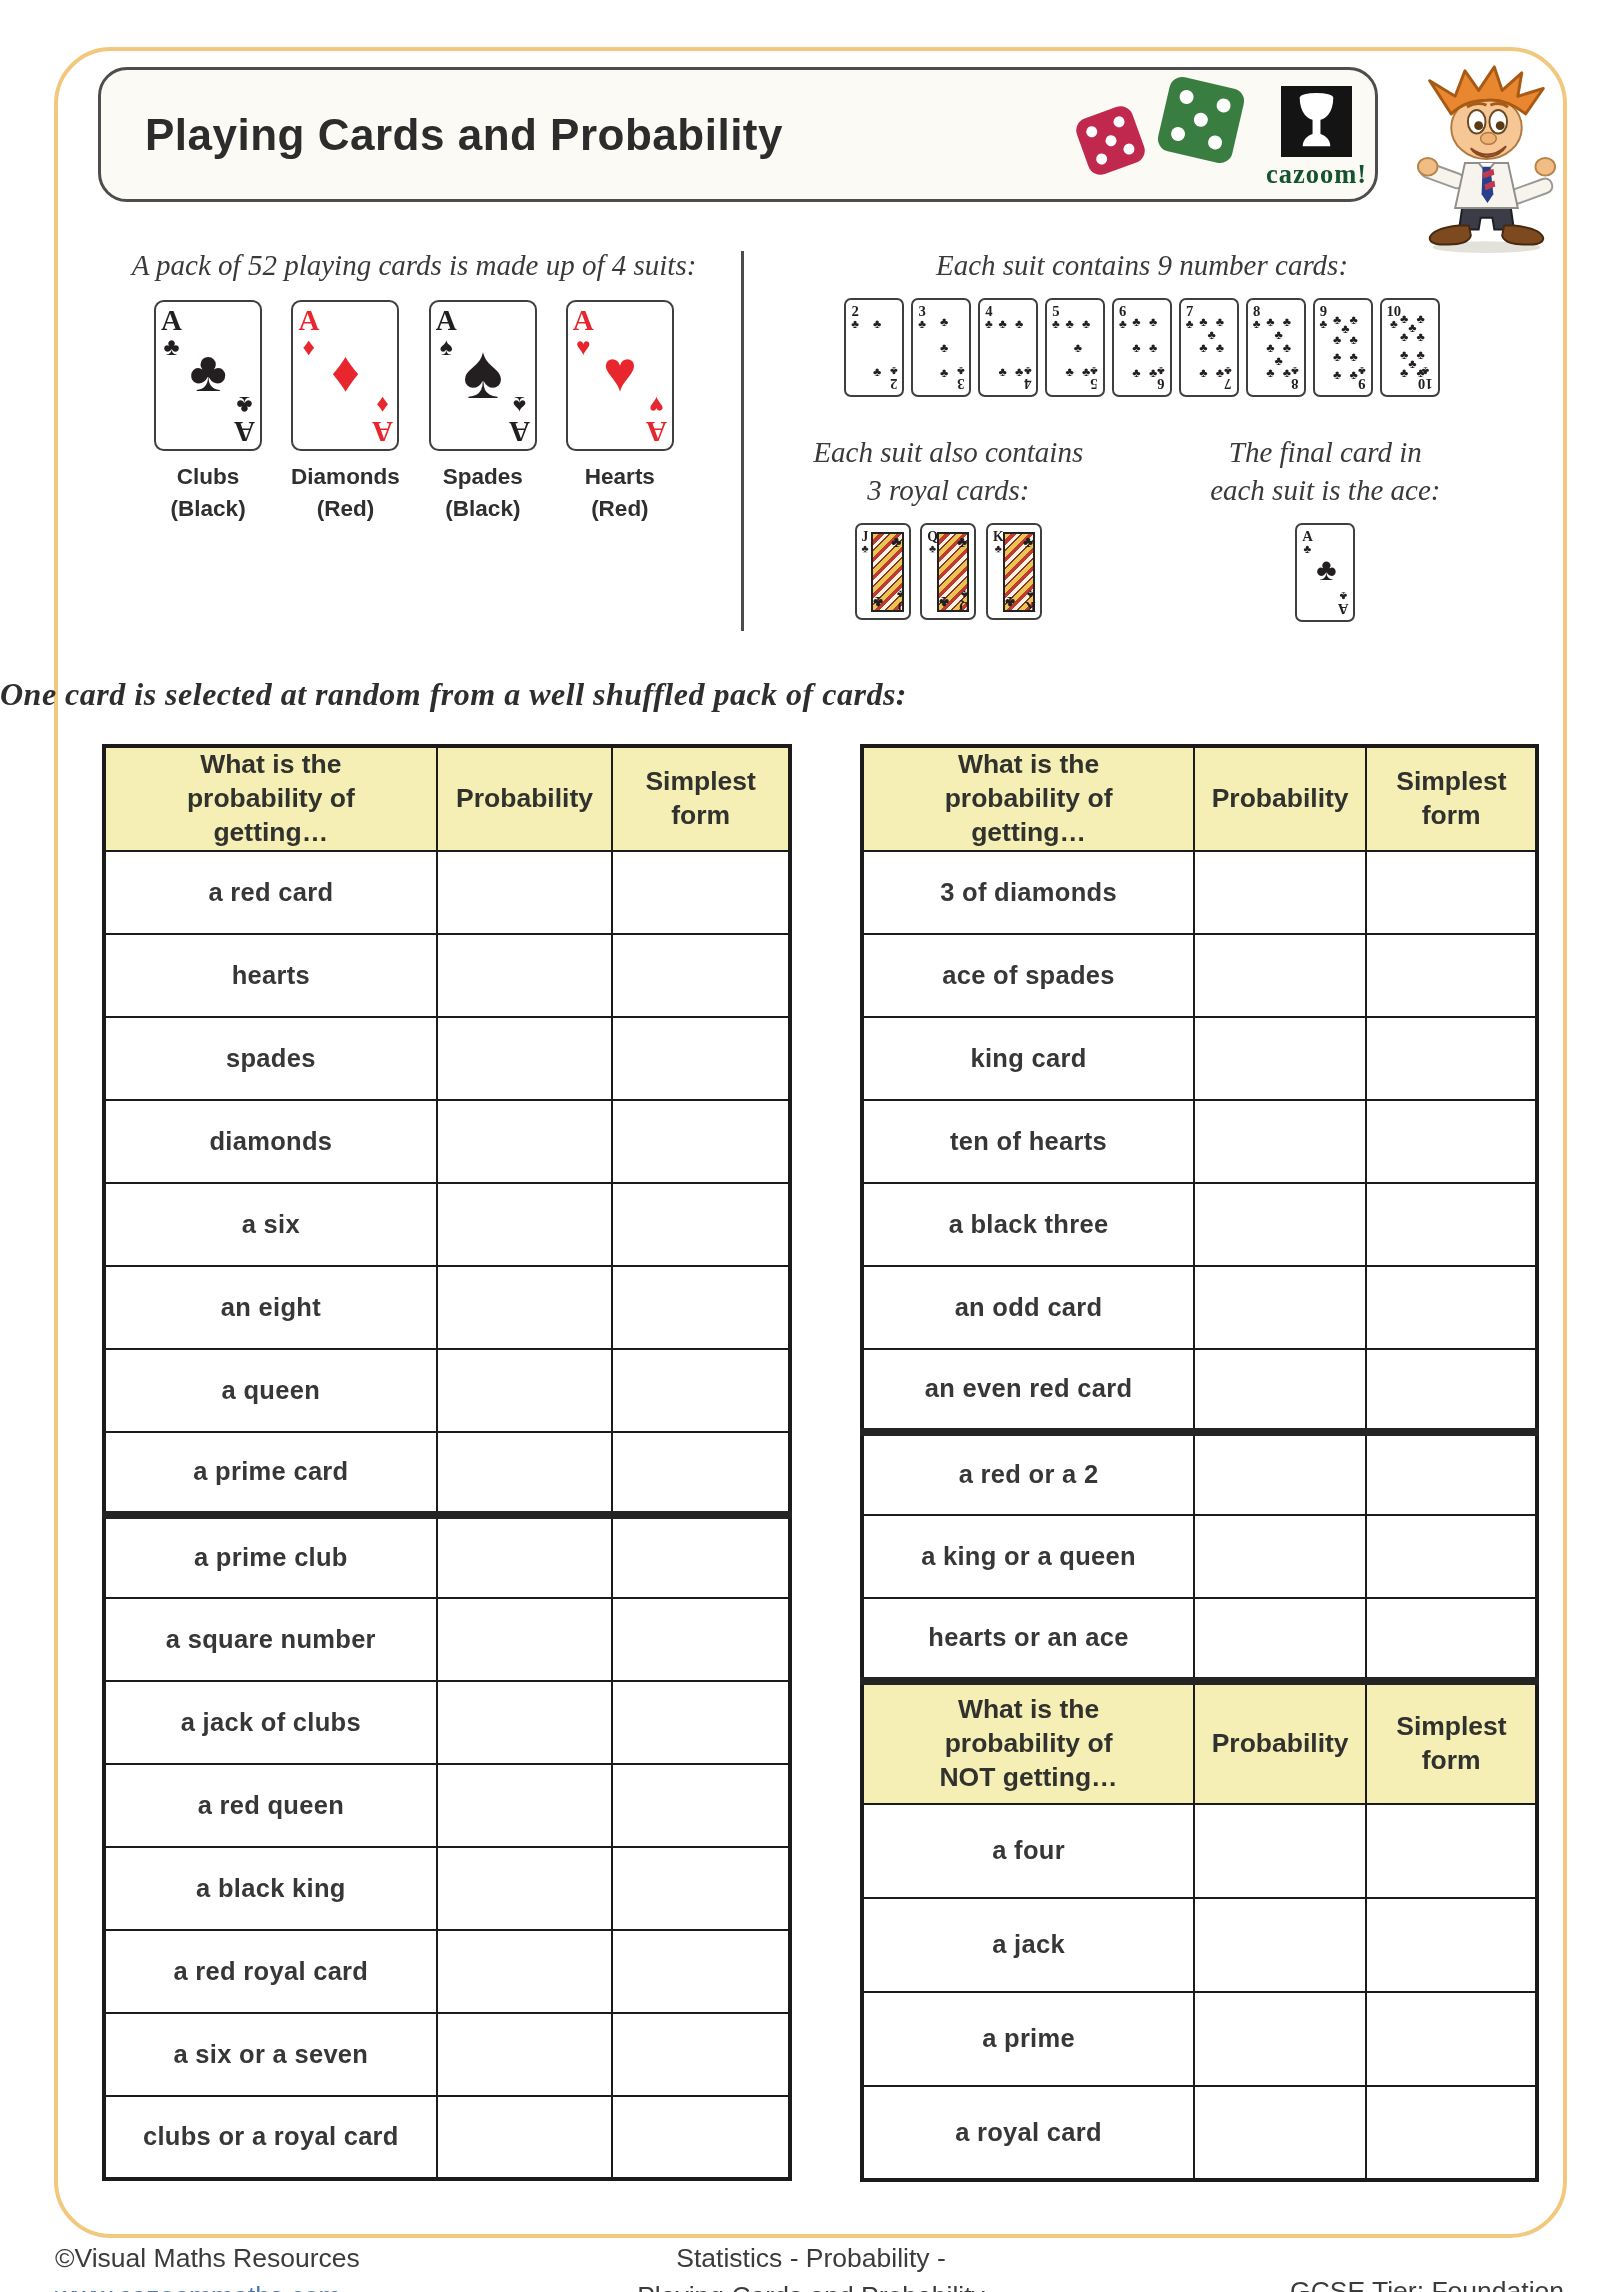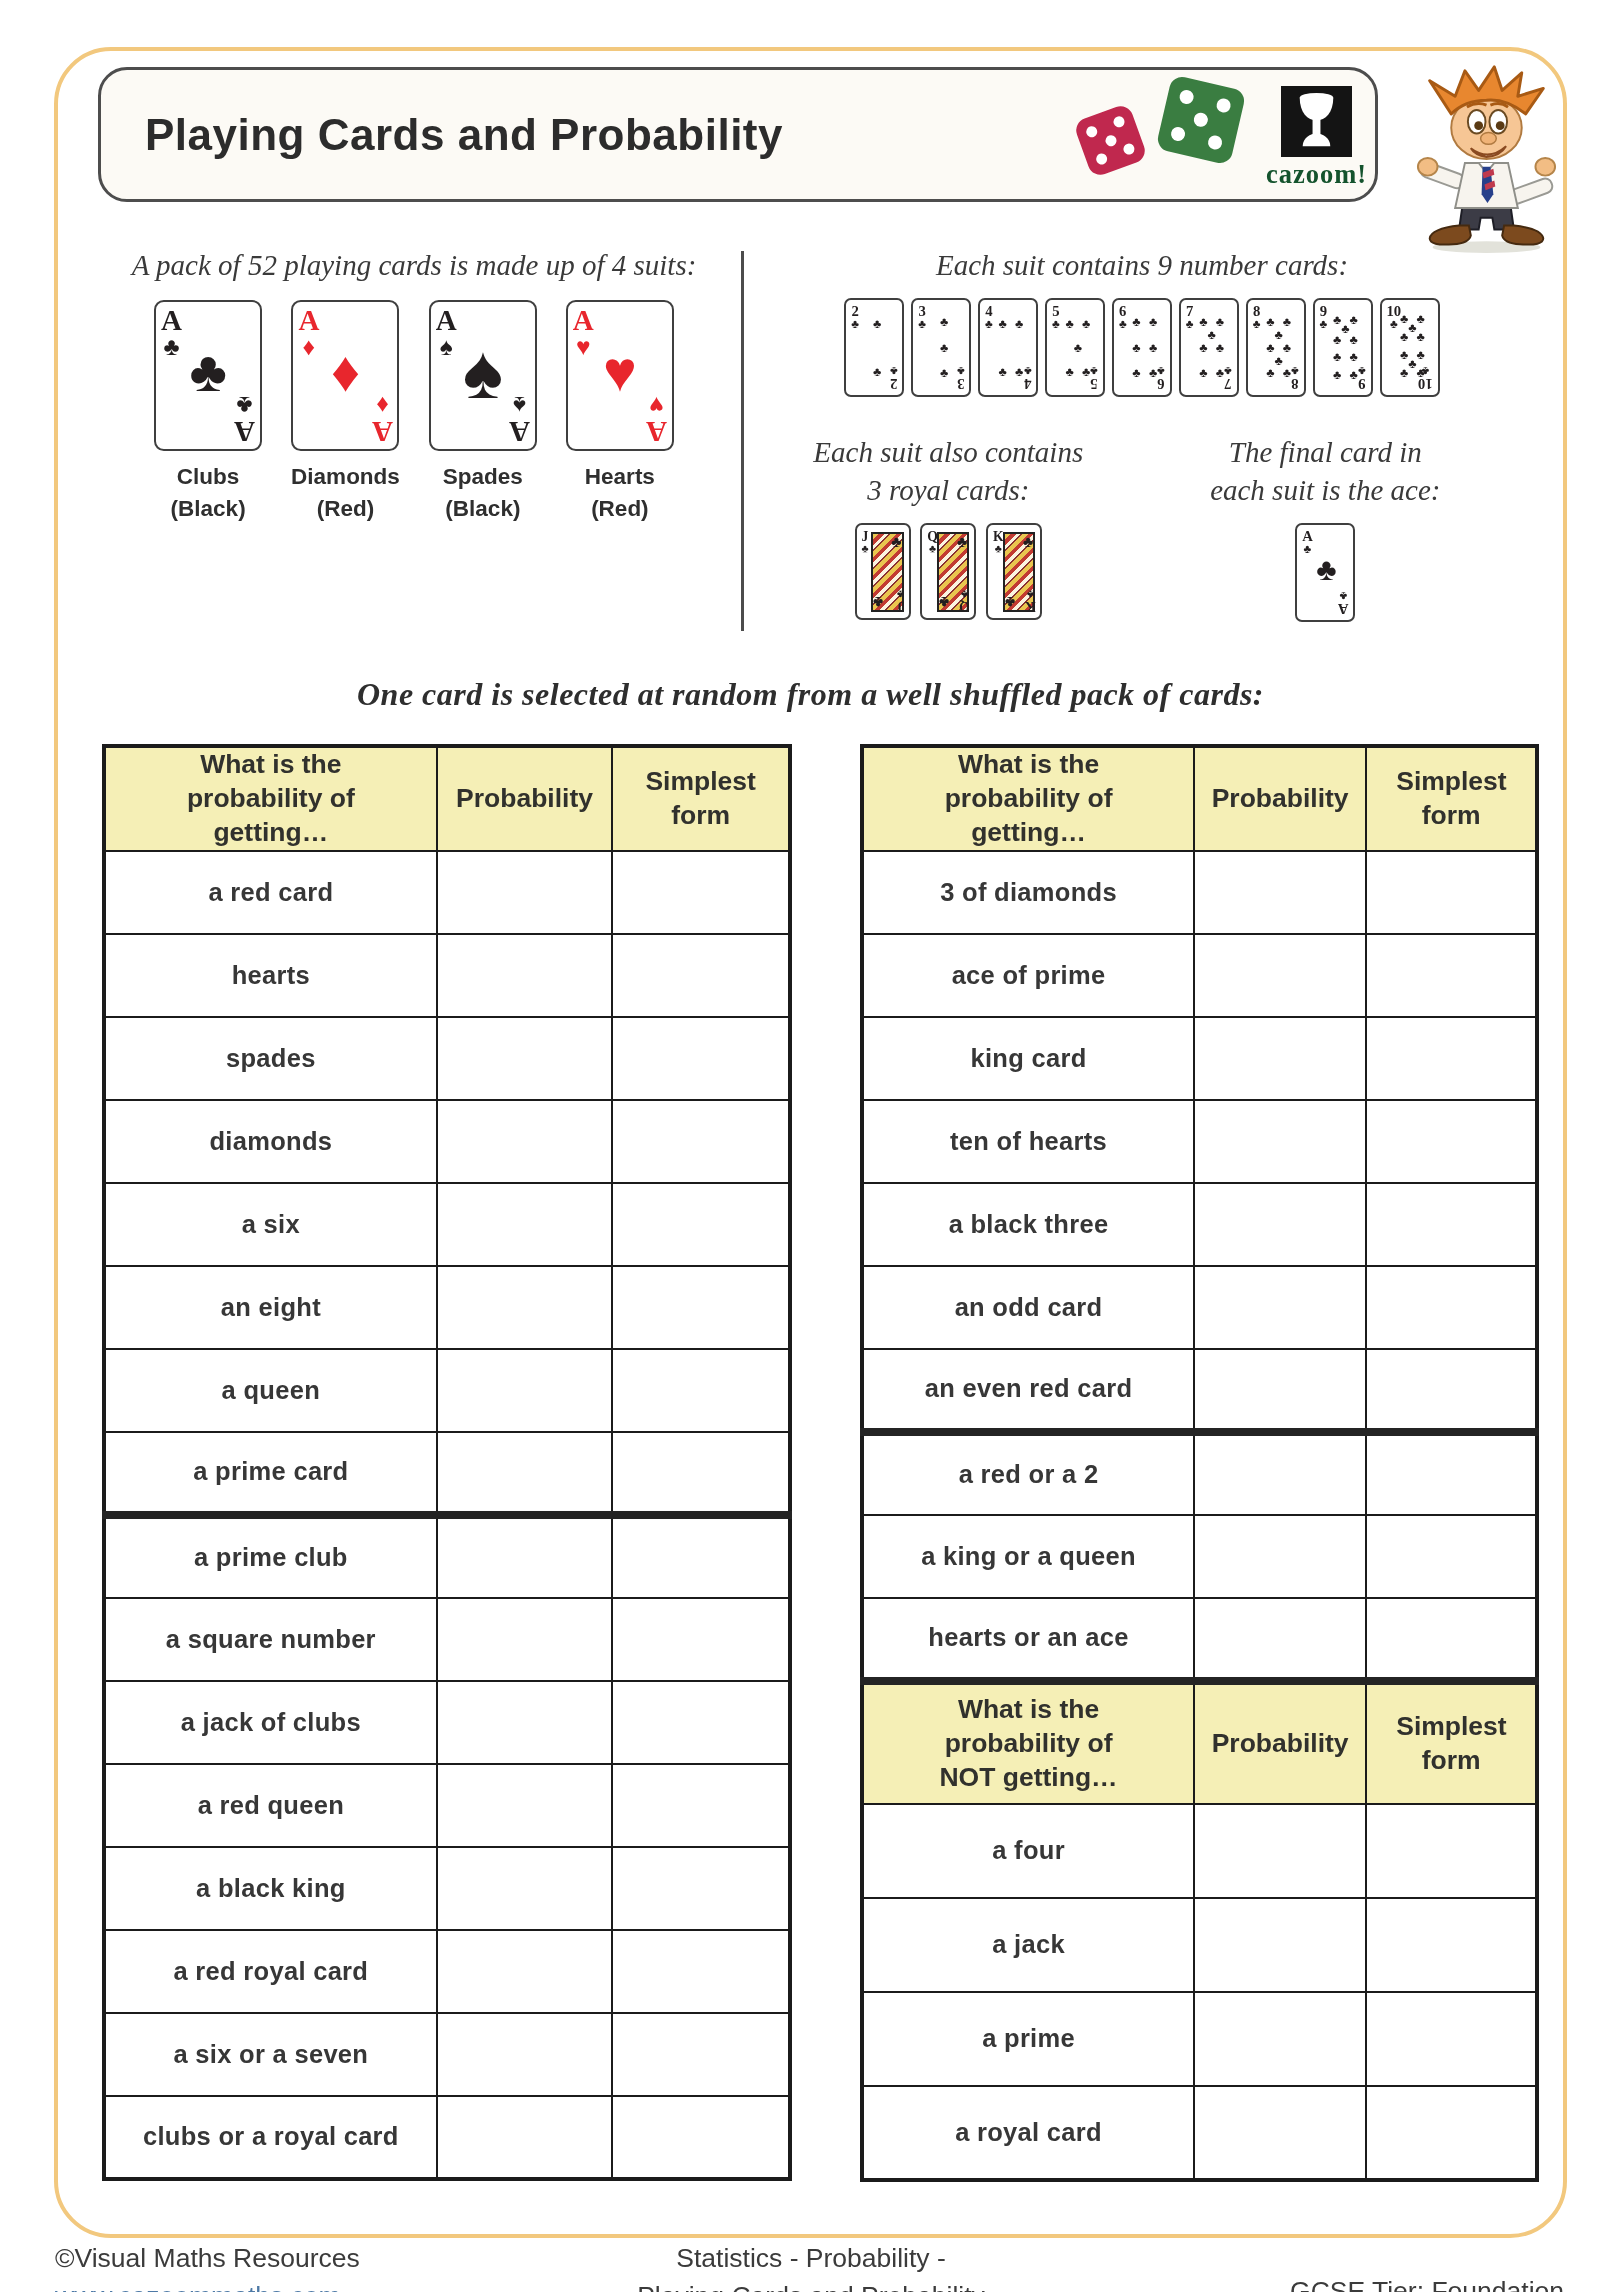--- a/index.html
+++ b/index.html
@@ -55,21 +55,21 @@
   .pip{position:absolute;font-size:12.7px;transform:translate(-50%,-50%);}
   .acefinal .center{position:absolute;left:52%;top:47%;transform:translate(-50%,-50%);font-size:31px;}
   .royal{width:52px;height:93px;}
   .royal .corner .rank{font-size:13.7px;} .royal .corner .suit{font-size:10.8px;}
   .royal-art{position:absolute;top:6.9px;left:14.7px;right:4.9px;bottom:6.9px;border:2px solid #222;
         background:repeating-linear-gradient(135deg,#e9c64f 0 3.9px,#c23b32 3.9px 7.8px,
         #fbf4e0 7.8px 10.8px,#8a3030 10.8px 12.7px);}
   .bigclub{position:absolute;font-size:15.7px;z-index:2;}
   .bigclub.tr{top:7.8px;right:6.9px;} .bigclub.bl{bottom:7.8px;left:16.7px;transform:rotate(180deg);}
   
-  .selection-line{position:absolute;left:0;top:676px;width:1621px;text-align:center;
+  .selection-line{position:absolute;left:0;top:676px;width:1621px;
         font-family:"Liberation Serif",serif;font-style:italic;font-weight:bold;
         font-size:32px;color:#2e2e2e;margin:0;letter-spacing:0.5px;}
   
   .wtable{border-collapse:collapse;border:4.9px solid #1b1b1b;table-layout:fixed;
         position:absolute;background:#fff;}
   #left-table{left:102px;top:744px;width:690px;}
   #right-table{left:860px;top:744px;width:679px;}
   .wtable td{border:2.9px solid #1b1b1b;text-align:center;vertical-align:middle;overflow:hidden;}
   tr.head{height:94px;} tr.body-row{height:83px;} tr.not-head{height:123px;} tr.tail-row{height:94px;}
   tr.section-start td{border-top:8.8px solid #242424;}
@@ -538,21 +538,21 @@
           <td class="q">What is the probability of getting…</td>
           <td class="p">Probability</td>
           <td class="s">Simplest form</td>
         </tr>
         <tr class="body-row">
           <td class="label-cell">3 of diamonds</td>
           <td class="answer-cell"></td>
           <td class="answer-cell"></td>
         </tr>
         <tr class="body-row">
-          <td class="label-cell">ace of prime</td>
+          <td class="label-cell">ace of spades</td>
           <td class="answer-cell"></td>
           <td class="answer-cell"></td>
         </tr>
         <tr class="body-row">
           <td class="label-cell">king card</td>
           <td class="answer-cell"></td>
           <td class="answer-cell"></td>
         </tr>
         <tr class="body-row">
           <td class="label-cell">ten of hearts</td>

